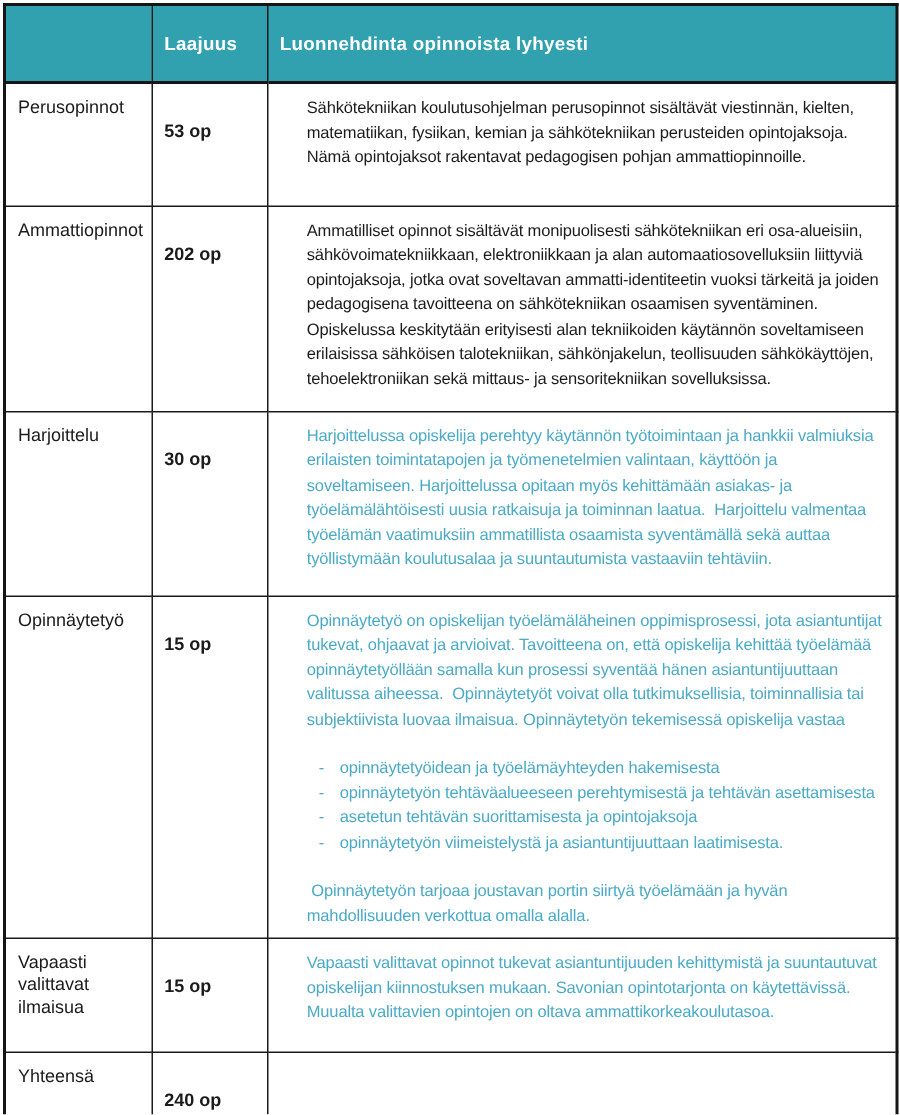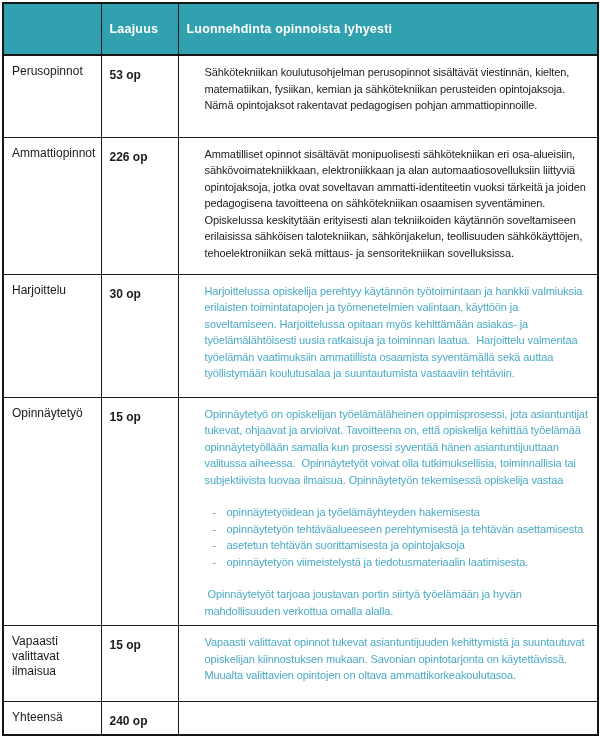--- a/index.html
+++ b/index.html
@@ -43,21 +43,21 @@
   col.c3 { width: 420px; }
   td.label-cell {
     font-weight: normal;
     font-size: 12px;
     padding: 8px 6px 6px 8px;
     line-height: 15px;
   }
   td.credits-cell {
     font-weight: bold;
     font-size: 12px;
-    padding: 12px 4px 6px 8px;
+    padding: 24px 4px 6px 8px;
   }
   td.desc-cell {
     font-size: 11px;
     line-height: 16.5px;
     padding: 8px 8px 6px 26px;
     letter-spacing: -0.1px;
   }
   .desc { white-space: pre-wrap; }
   .teal-text .desc, .teal-text .bullet-text, .teal-text .bullet-marker { color: #4aaac6; }
   .bullet-list { margin: 16px 0; }
@@ -94,21 +94,21 @@
     <tr class="r-perus">
       <td class="label-cell">Perusopinnot</td>
       <td class="credits-cell">53 op</td>
       <td class="desc-cell">
         <div class="desc">Sähkötekniikan koulutusohjelman perusopinnot sisältävät viestinnän, kielten, matematiikan, fysiikan, kemian ja sähkötekniikan perusteiden opintojaksoja. Nämä opintojaksot rakentavat pedagogisen pohjan ammattiopinnoille.</div>
       </td>
     </tr>
 
     <tr class="r-ammatti">
       <td class="label-cell">Ammattiopinnot</td>
-      <td class="credits-cell">226 op</td>
+      <td class="credits-cell">202 op</td>
       <td class="desc-cell">
         <div class="desc">Ammatilliset opinnot sisältävät monipuolisesti sähkötekniikan eri osa-alueisiin, sähkövoimatekniikkaan, elektroniikkaan ja alan automaatiosovelluksiin liittyviä opintojaksoja, jotka ovat soveltavan ammatti-identiteetin vuoksi tärkeitä ja joiden pedagogisena tavoitteena on sähkötekniikan osaamisen syventäminen. Opiskelussa keskitytään erityisesti alan tekniikoiden käytännön soveltamiseen erilaisissa sähköisen talotekniikan, sähkönjakelun, teollisuuden sähkökäyttöjen, tehoelektroniikan sekä mittaus- ja sensoritekniikan sovelluksissa.</div>
       </td>
     </tr>
 
     <tr class="r-harj">
       <td class="label-cell">Harjoittelu</td>
       <td class="credits-cell">30 op</td>
       <td class="desc-cell teal-text">
         <div class="desc">Harjoittelussa opiskelija perehtyy käytännön työtoimintaan ja hankkii valmiuksia erilaisten toimintatapojen ja työmenetelmien valintaan, käyttöön ja soveltamiseen. Harjoittelussa opitaan myös kehittämään asiakas- ja työelämälähtöisesti uusia ratkaisuja ja toiminnan laatua.  Harjoittelu valmentaa työelämän vaatimuksiin ammatillista osaamista syventämällä sekä auttaa työllistymään koulutusalaa ja suuntautumista vastaaviin tehtäviin.</div>
@@ -128,24 +128,24 @@
           <div class="bullet-item">
             <span class="bullet-marker">-</span>
             <span class="bullet-text">opinnäytetyön tehtäväalueeseen perehtymisestä ja tehtävän asettamisesta</span>
           </div>
           <div class="bullet-item">
             <span class="bullet-marker">-</span>
             <span class="bullet-text">asetetun tehtävän suorittamisesta ja opintojaksoja</span>
           </div>
           <div class="bullet-item">
             <span class="bullet-marker">-</span>
-            <span class="bullet-text">opinnäytetyön viimeistelystä ja tiedotusmateriaalin laatimisesta.</span>
+            <span class="bullet-text">opinnäytetyön viimeistelystä ja asiantuntijuuttaan laatimisesta.</span>
           </div>
         </div>
-        <div class="desc"> Opinnäytetyöt tarjoaa joustavan portin siirtyä työelämään ja hyvän mahdollisuuden verkottua omalla alalla.</div>
+        <div class="desc"> Opinnäytetyön tarjoaa joustavan portin siirtyä työelämään ja hyvän mahdollisuuden verkottua omalla alalla.</div>
       </td>
     </tr>
 
     <tr class="r-vapaa">
       <td class="label-cell">Vapaasti valittavat ilmaisua</td>
       <td class="credits-cell">15 op</td>
       <td class="desc-cell teal-text">
         <div class="desc">Vapaasti valittavat opinnot tukevat asiantuntijuuden kehittymistä ja suuntautuvat opiskelijan kiinnostuksen mukaan. Savonian opintotarjonta on käytettävissä. Muualta valittavien opintojen on oltava ammattikorkeakoulutasoa.</div>
       </td>
     </tr>

